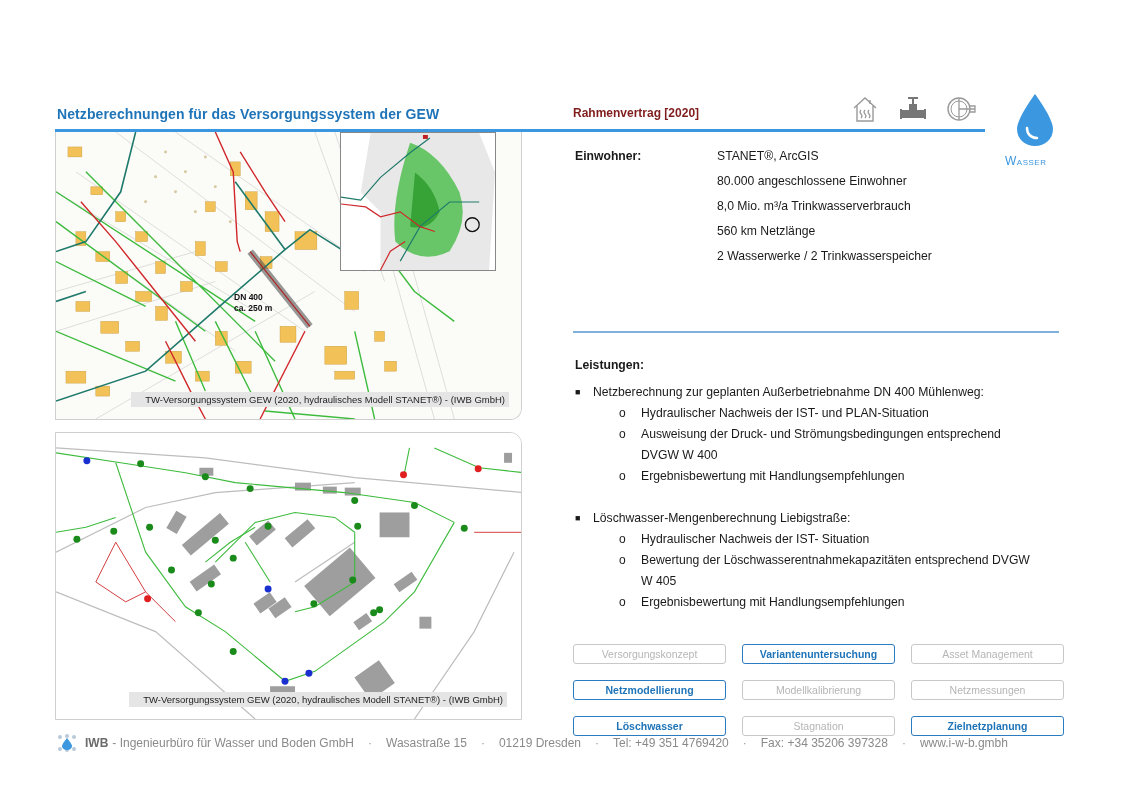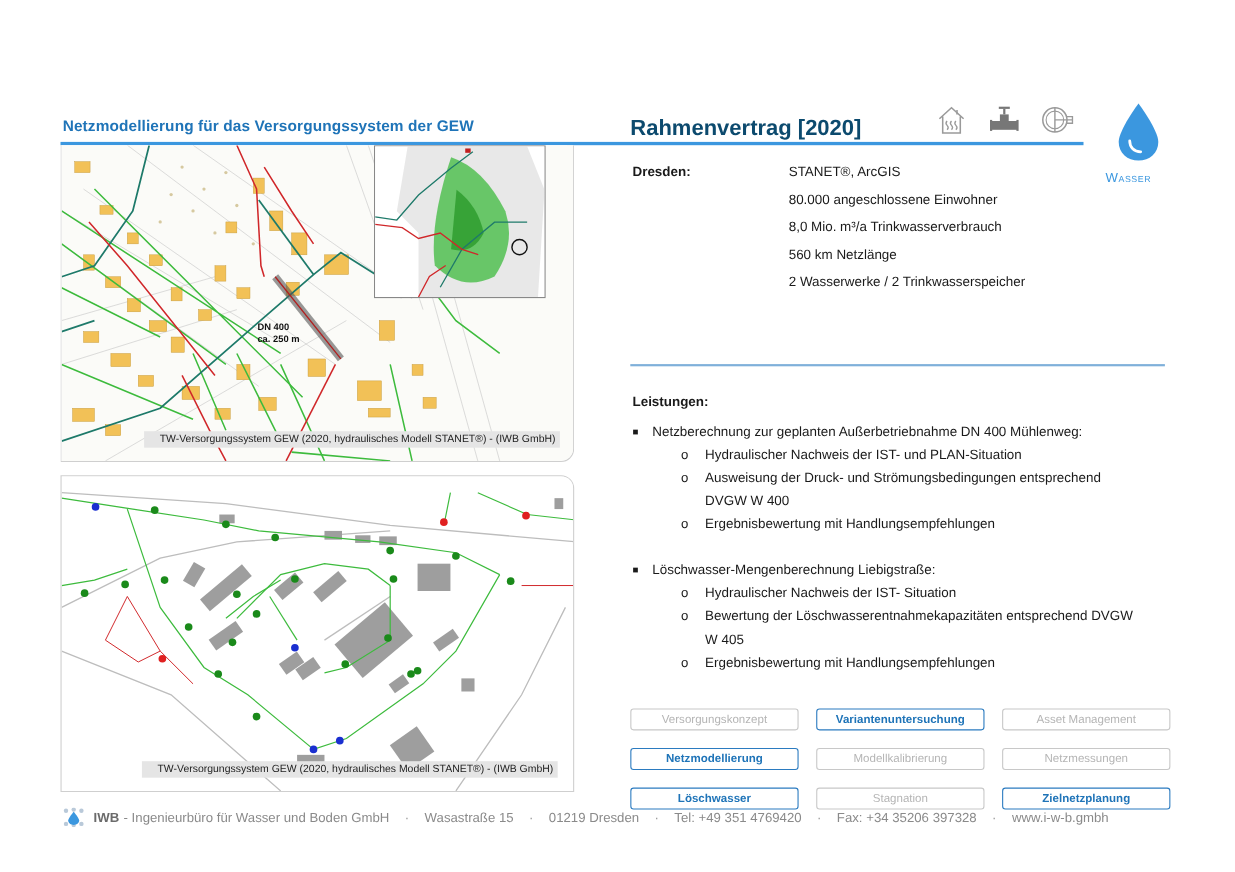--- a/index.html
+++ b/index.html
@@ -1,20 +1,20 @@
 <!DOCTYPE html>
 <html><head>
 <meta charset="utf-8">
 <style>
   * { box-sizing: border-box; margin: 0; padding: 0; }
   html, body { width: 1123px; height: 793px; background: #ffffff; overflow: hidden; }
   body { font-family: "Liberation Sans", sans-serif; color: #1a1a1a; position: relative; }
 
   .title-left { position: absolute; left: 57px; top: 106px; font-size: 14px; font-weight: bold; color: #1f74b8; letter-spacing: 0.1px; }
-  .title-right { position: absolute; left: 573px; top: 106px; font-size: 20px; font-weight: bold; color: #0c4a6e; }
+  .title-right { position: absolute; left: 573px; top: 106px; font-size: 12px; font-weight: bold; color: #7f1d1d; }
   .title-rule { position: absolute; left: 55px; top: 129px; width: 930px; height: 3px; background: #3b97df; }
 
   .header-icons { position: absolute; left: 850px; top: 94px; display: flex; gap: 18px; align-items: flex-end; }
   .header-icons .ico { width: 30px; height: 30px; display: block; }
 
   .logo { position: absolute; left: 1005px; top: 92px; width: 60px; }
   .logo svg { width: 44px; height: 56px; display: block; margin: 0 auto; }
   .logo-label { display: block; margin-top: 6px; font-size: 12px; color: #3b97df; letter-spacing: 0.5px; font-variant: small-caps; }
 
   
@@ -52,21 +52,21 @@
 
   
   .footer { position: absolute; left: 57px; top: 734px; display: flex; align-items: center; font-size: 12px; color: #8a8a8a; white-space: nowrap; }
   .footer-logo { width: 20px; height: 18px; margin-right: 8px; }
   .footer .brand { color: #6b6b6b; font-weight: bold; margin-right: 4px; }
   .footer .dot { margin: 0 14px; color: #9a9a9a; }
 </style>
 </head>
 <body>
 
-<div class="title-left">Netzmodellierung für das Versorgungssystem der GEW</div>
+<div class="title-left">Netzberechnungen für das Versorgungssystem der GEW</div>
 <div class="title-right">Rahmenvertrag [2020]</div>
 <div class="title-rule"></div>
 
 <div class="header-icons">
   <svg class="ico" viewBox="0 0 30 30">
     <path d="M4 14 L15 4 L26 14 M7 12 V27 H23 V12" fill="none" stroke="#9a9a9a" stroke-width="1.4"></path>
     <path d="M20 6 V10" stroke="#9a9a9a" stroke-width="1.4"></path>
     <path d="M11 16 q-2 2 0 4 q2 2 0 4 M15 16 q-2 2 0 4 q2 2 0 4 M19 16 q-2 2 0 4 q2 2 0 4" fill="none" stroke="#9a9a9a" stroke-width="1.2"></path>
   </svg>
   <svg class="ico" viewBox="0 0 30 30">
@@ -282,21 +282,21 @@
         <circle cx="213" cy="157" r="3.5"></circle>
         <circle cx="254" cy="242" r="3.5"></circle>
       <circle cx="230" cy="250" r="3.5"></circle>
     </g>
   </svg>
   <div class="map-caption">TW-Versorgungssystem GEW (2020, hydraulisches Modell STANET®) -  (IWB GmbH)</div>
 </div>
 
 <div class="info">
   <div class="info-row">
-    <span class="info-key">Dresden:</span>
+    <span class="info-key">Einwohner:</span>
     <span class="info-val">STANET®, ArcGIS</span>
   </div>
   <div class="info-row">
     <span class="info-key"></span>
     <span class="info-val">80.000 angeschlossene Einwohner</span>
   </div>
   <div class="info-row">
     <span class="info-key"></span>
     <span class="info-val">8,0 Mio. m³/a Trinkwasserverbrauch</span>
   </div>

